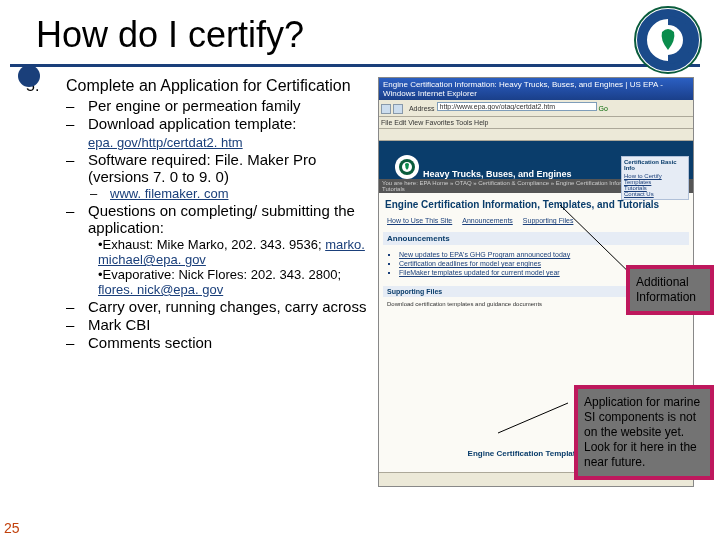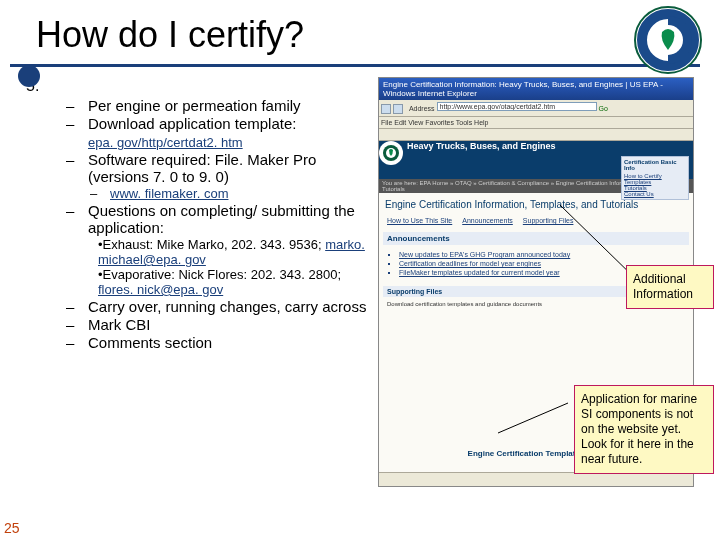--- a/index.html
+++ b/index.html
@@ -19,30 +19,30 @@
 .sc{flex:1}
 .lk{color:#1a3f7a;text-decoration:underline;font-size:13px}
 .sub2{margin-left:24px;font-size:13px}
 .sub2 li{display:flex;margin:1px 0}
 .bl{width:20px}
 .sub3{margin-left:24px;font-size:13px}
 .right{flex:1;position:relative;}
 .shot{width:316px;height:410px;background:#fbfaf5;border:1px solid #888;position:relative;font-size:7px;color:#333}
 .br-title{background:linear-gradient(#2b5fc2,#1a3f8a);color:#fff;padding:2px 4px;font-size:8px}
 .br-bar{background:#ece9d8;border-bottom:1px solid #aca899;padding:2px;font-size:7px;color:#333}
-.epa-hdr{background:#0a3d6b;height:38px;display:flex;align-items:flex-start;padding:0 0}
+.epa-hdr{background:#0a3d6b;height:38px;display:flex;align-items:flex-end;padding:0 16px}
 .epa-mini{width:24px;height:24px;background:#fff;border-radius:50%;margin-right:4px;display:flex;align-items:center;justify-content:center}
 .epa-ht{color:#fff;font-size:9px;font-weight:bold}
 .cr{background:#555;color:#ccc;font-size:6px;padding:1px 3px}
-.pg-title{font-size:10px;font-weight:normal;color:#0a3d6b;padding:6px 6px 3px}
+.pg-title{font-size:10px;font-weight:bold;color:#0a3d6b;padding:6px 6px 3px}
 .pg-sub{background:#e6ecf5;padding:2px 4px;font-size:8px;color:#0a3d6b;font-weight:bold;margin:2px 4px}
 .links{padding:4px 8px;font-size:7px}
 .links li{color:#1a3f7a;text-decoration:underline;list-style:square;margin-left:12px;margin-bottom:2px}
 .sec{background:#e6ecf5;padding:2px 4px;font-size:7px;color:#0a3d6b;font-weight:bold;margin:4px}
-.call{position:absolute;background:#fef9c3;border:1px solid #be185d;font-size:12px;padding:6px;line-height:1.25}
+.call{position:absolute;background:#737373;border:4px solid #be185d;font-size:12px;padding:6px;line-height:1.25}
 .c1{right:-2px;top:188px;width:88px}
 .c2{right:-2px;top:308px;width:140px}
 .pn{position:absolute;left:4px;bottom:4px;font-size:14px;color:#c2410c}
 ul{list-style:none}
 svg{display:block}
 .sidebox{position:absolute;right:4px;top:78px;width:68px;background:#e6ecf5;border:1px solid #b0c0d8;font-size:6px;padding:2px}
 .certsec{position:absolute;bottom:28px;left:50px;right:70px;font-size:8px;color:#0a3d6b;font-weight:bold;text-align:center}
 .stbar{position:absolute;bottom:0;left:0;right:0;height:14px;background:#ece9d8;border-top:1px solid #aca899}
 </style>
 </head>
@@ -59,20 +59,21 @@
       <path d="M34 10 a24 24 0 0 1 0 48 z" fill="#1a4a8a"></path>
       <circle cx="34" cy="34" r="15" fill="#fff"></circle>
       <path d="M28 26 Q34 20 40 26 Q42 34 34 44 Q26 34 28 26" fill="#0a8c4c"></path>
     </svg>
 </div>
 
 <div class="body">
 <div class="left">
   <div class="num">
     <div class="n">5.</div>
+    <div class="ct">Complete an Application for Certification</div>
   </div>
   <ul class="sub">
     <li>
           <span class="dash">–</span>
           <span class="sc">Per engine or permeation family</span>
         </li>
     <li>
           <span class="dash">–</span>
           <span class="sc">Download application template:</span>
         </li>

